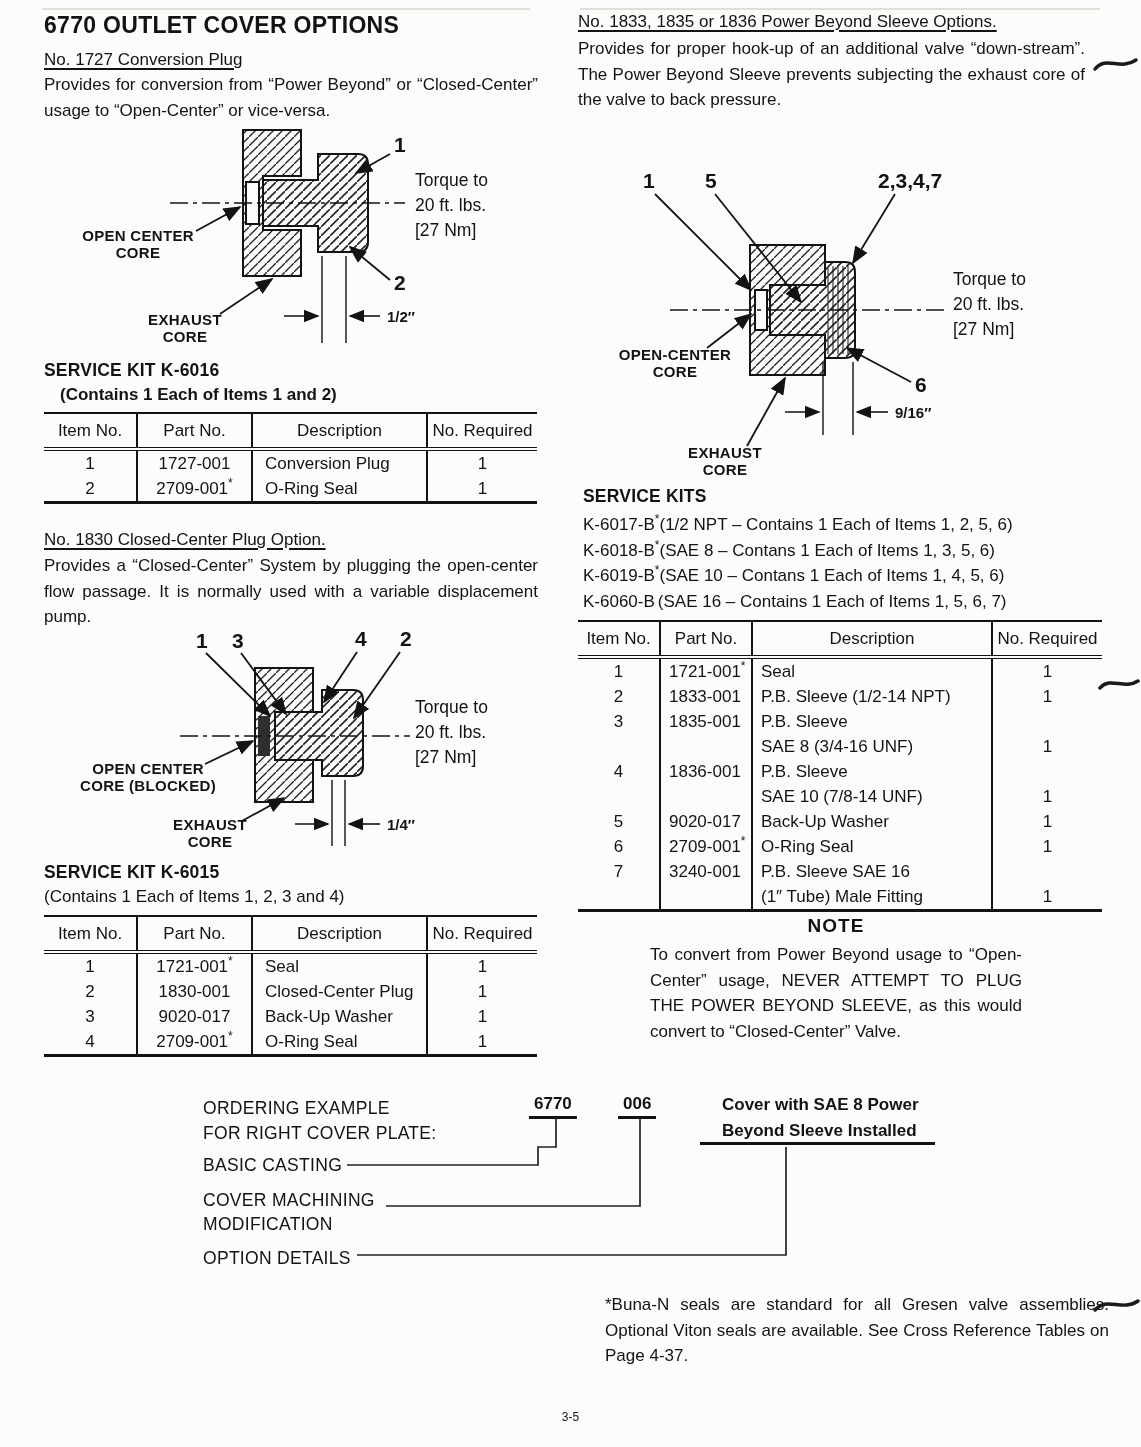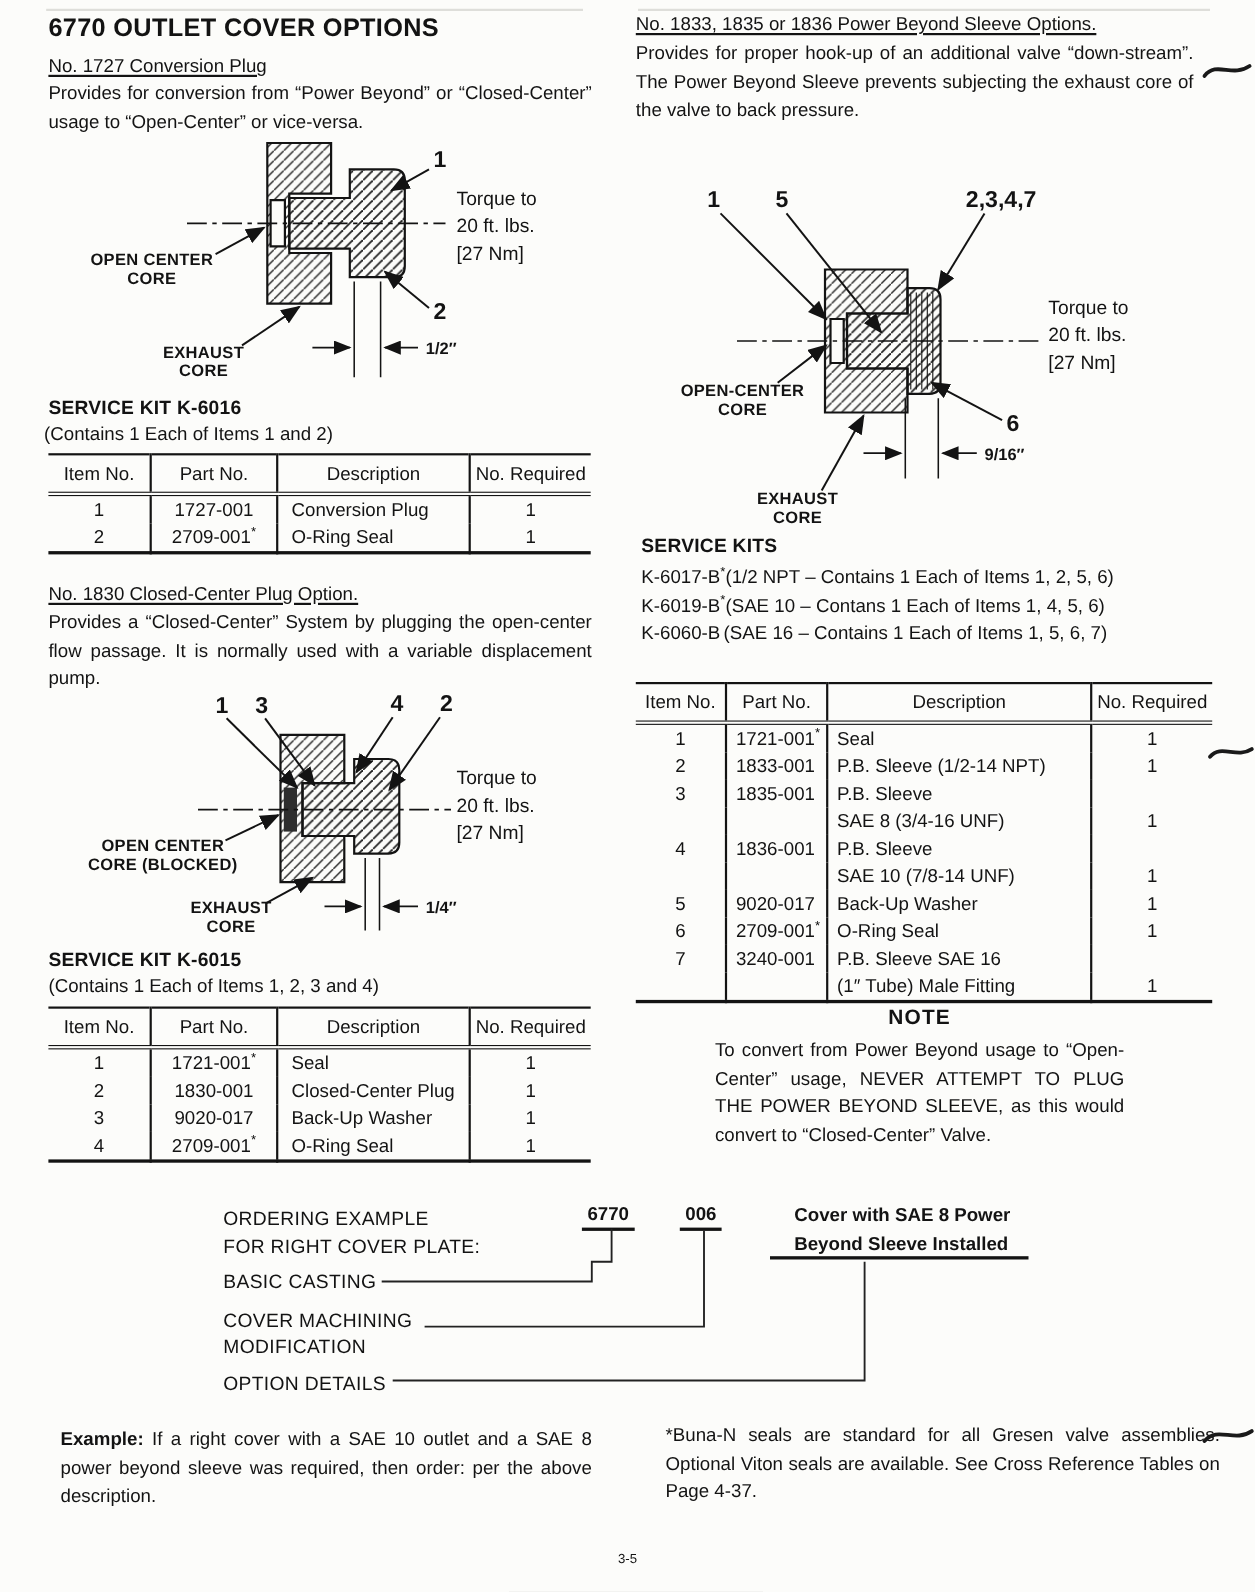--- a/index.html
+++ b/index.html
@@ -90,21 +90,21 @@
     <text class="dlabel" x="125" y="197" text-anchor="middle">EXHAUST</text>
     <text class="dlabel" x="125" y="214" text-anchor="middle">CORE</text>
     <path d="M160,186 L212,151" stroke="#131313" stroke-width="1.8" marker-end="url(#m1)"></path>
 
     <text class="torque" x="355" y="58">Torque to</text>
     <text class="torque" x="355" y="83">20 ft. lbs.</text>
     <text class="torque" x="355" y="108">[27 Nm]</text>
   </svg>
 
   <div class="abs kit-title" style="left:44px;top:360px;">SERVICE KIT K-6016</div>
-  <div class="abs kit-sub" style="left:40px;top:385px;">(Contains 1 Each of Items 1 and 2)</div>
+  <div class="abs kit-sub" style="left:60px;top:385px;font-weight:bold;">(Contains 1 Each of Items 1 and 2)</div>
   <table class="abs parts" style="left:44px;top:412px;width:493px;">
     <colgroup>
         <col style="width:93px">
         <col style="width:115px">
         <col style="width:175px">
         <col style="width:110px">
       </colgroup>
     <thead>
         <tr>
       <th>Item No.</th>
@@ -262,20 +262,21 @@
     <text class="dim" x="310" y="268">9/16″</text>
 
     <text class="torque" x="368" y="135">Torque to</text>
     <text class="torque" x="368" y="160">20 ft. lbs.</text>
     <text class="torque" x="368" y="185">[27 Nm]</text>
   </svg>
 
   <div class="abs kit-title" style="left:583px;top:486px;">SERVICE KITS</div>
   <div class="abs" style="left:583px;top:512px;">
       <div class="kit-line"><span>K-6017-B</span><sup>*</sup><span>(1/2 NPT – Contains 1 Each of Items 1, 2, 5, 6)</span></div>
+      <div class="kit-line"><span>K-6018-B</span><sup>*</sup><span>(SAE 8 – Contans 1 Each of Items 1, 3, 5, 6)</span></div>
       <div class="kit-line"><span>K-6019-B</span><sup>*</sup><span>(SAE 10 – Contans 1 Each of Items 1, 4, 5, 6)</span></div>
       <div class="kit-line"><span>K-6060-B</span><span>(SAE 16 – Contains 1 Each of Items 1, 5, 6, 7)</span></div>
     </div>
 
   <table class="abs parts big" style="left:578px;top:620px;width:524px;">
     <colgroup>
         <col style="width:82px">
         <col style="width:92px">
         <col style="width:240px">
         <col style="width:110px">
@@ -370,21 +371,20 @@
     <div>MODIFICATION</div>
   </div>
   <div class="abs ord-label" style="left:203px;top:1246px;">OPTION DETAILS</div>
 
   <svg class="abs" style="left:0;top:0;pointer-events:none;" width="1141" height="1447">
     <polyline points="556,1117 556,1147 538,1147 538,1165 347,1165" fill="none" stroke="#222" stroke-width="1.7"></polyline>
     <polyline points="640,1119 640,1206 386,1206" fill="none" stroke="#222" stroke-width="1.7"></polyline>
     <polyline points="786,1147 786,1255 357,1255" fill="none" stroke="#222" stroke-width="1.7"></polyline>
   </svg>
 
-  <div class="abs footnote" style="left:55px;top:1296px;width:483px;"><b>Example:</b><span> If a right cover with a SAE 10 outlet and a SAE 8 power beyond sleeve was required, then order: per the above description.</span></div>
   <div class="abs footnote" style="left:583px;top:1292px;width:504px;margin-left:22px;">*Buna-N seals are standard for all Gresen valve assemblies. Optional Viton seals are available. See Cross Reference Tables on Page 4-37.</div>
   <div class="abs pagenum" style="left:0;top:1410px;">3-5</div>
 
   <svg class="abs" style="left:1092px;top:52px;" width="48" height="28">
       <path d="M3,17 C14,3 28,19 44,8" fill="none" stroke="#1a1a1a" stroke-width="3.5" stroke-linecap="round"></path>
     </svg>
   <svg class="abs" style="left:1098px;top:672px;" width="44" height="26">
       <path d="M2,16 C12,4 26,18 40,9" fill="none" stroke="#1a1a1a" stroke-width="3.5" stroke-linecap="round"></path>
     </svg>
   <svg class="abs" style="left:1092px;top:1292px;" width="50" height="28">

